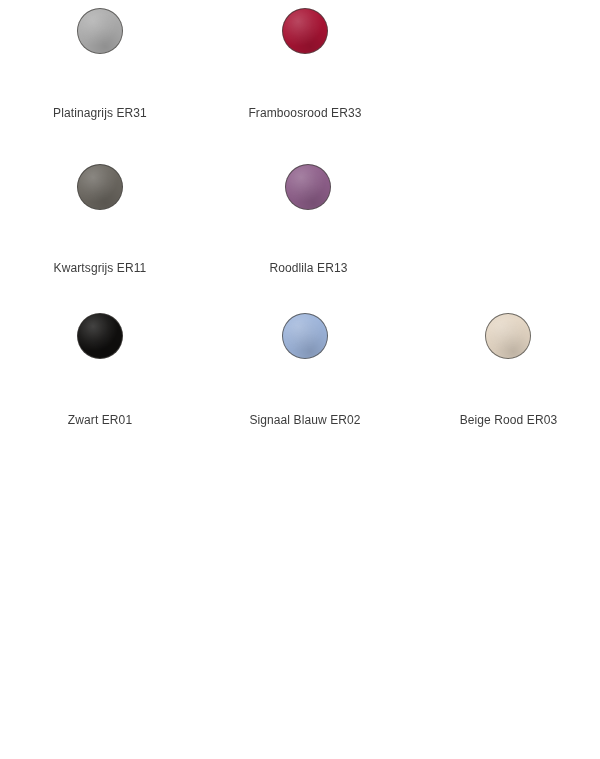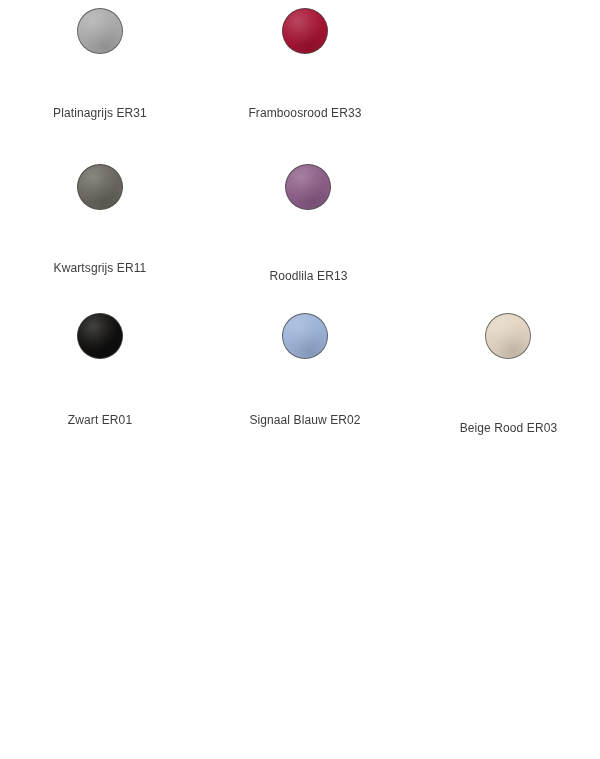--- a/index.html
+++ b/index.html
@@ -39,21 +39,21 @@
     width: 33.3333%;
     box-sizing: border-box;
     display: flex;
     flex-direction: column;
     align-items: center;
     position: relative;
   }
   
   .col-1 { padding-left: 0px; }
   .col-2 { padding-left: 10px; }
-  .col-3 { padding-left: 17px; gap: 8px; }
+  .col-3 { padding-left: 17px; }
 
   .swatch-cell.empty { visibility: hidden; }
 
   .swatch-disc {
     width: 46px;
     height: 46px;
     border-radius: 50%;
     border: 1px solid rgba(70,68,66,0.75);
     box-sizing: border-box;
     position: relative;

